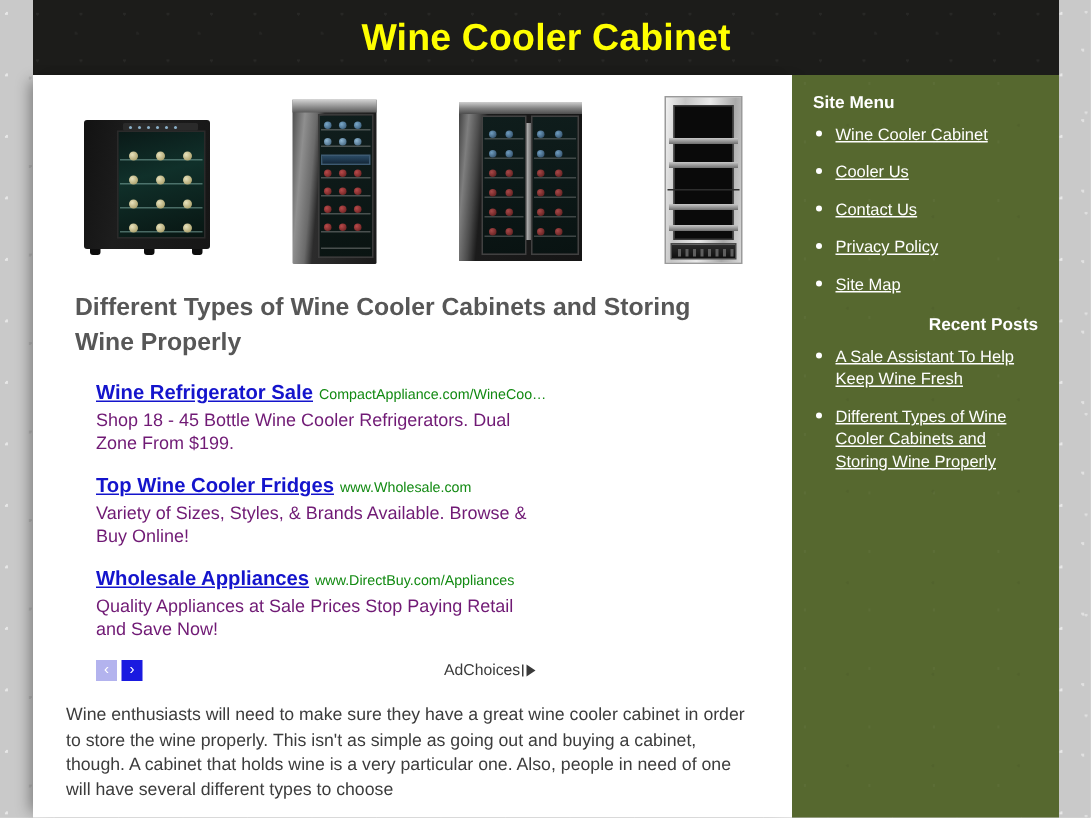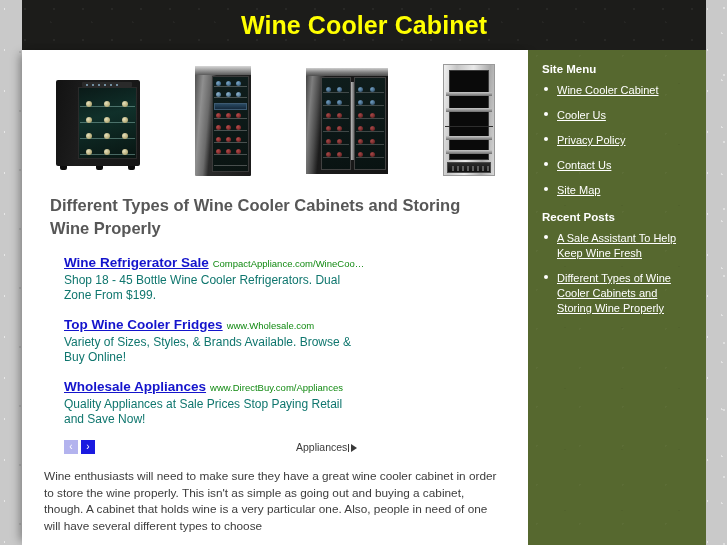--- a/index.html
+++ b/index.html
@@ -209,21 +209,21 @@
     font-weight: bold;
     text-decoration: underline;
     cursor: pointer;
   }
   .ad-url {
     color: #128a12;
     font-size: 9.5px;
     margin-left: 4px;
   }
   .ad-desc {
-    color: #0f766e;
+    color: #701a75;
     font-size: 12px;
     line-height: 15px;
     margin-top: 2px;
     max-width: 300px;
   }
 
   #ad-footer {
     position: relative;
     margin: 3px 0 0 42px;
     width: 430px;
@@ -275,21 +275,21 @@
     color: #3c3c3c;
   }
 
   
   .side-heading {
     color: #ffffff;
     font-size: 11.5px;
     font-weight: bold;
     margin: 0 0 7px 0;
   }
-  .side-heading.second { margin-top: 14px; }
+  .side-heading.second { margin-top: 14px; text-align: right; }
   ul.side-list {
     list-style: none;
     margin: 0; padding: 0;
   }
   ul.side-list li {
     position: relative;
     padding-left: 15px;
     margin-bottom: 10px;
     line-height: 14px;
   }
@@ -479,35 +479,35 @@
         <div class="ad-head">
           <span class="ad-title">Wholesale Appliances</span><span class="ad-url">www.DirectBuy.com/Appliances</span>
         </div>
         <div class="ad-desc">Quality Appliances at Sale Prices Stop Paying Retail and Save Now!</div>
       </div>
 
     </div>
 
     <div id="ad-footer">
       <span class="arrow prev">‹</span><span class="arrow next">›</span>
-      <span id="adchoices"><span>Appliances</span><span class="bar"></span><span class="tri"></span></span>
+      <span id="adchoices"><span>AdChoices</span><span class="bar"></span><span class="tri"></span></span>
     </div>
 
     <p id="body-copy">Wine enthusiasts will need to make sure they have a great wine cooler cabinet in order to store the wine properly. This isn't as simple as going out and buying a cabinet, though. A cabinet that holds wine is a very particular one. Also, people in need of one will have several different types to choose</p>
 
   </div>
 
   <div id="sidebar">
 
     <div class="side-heading">Site Menu</div>
     <ul class="side-list">
       <li><a>Wine Cooler Cabinet</a></li>
       <li><a>Cooler Us</a></li>
+      <li><a>Contact Us</a></li>
       <li><a>Privacy Policy</a></li>
-      <li><a>Contact Us</a></li>
       <li><a>Site Map</a></li>
     </ul>
 
     <div class="side-heading second">Recent Posts</div>
     <ul class="side-list">
       <li><a>A Sale Assistant To Help Keep Wine Fresh</a></li>
       <li><a>Different Types of Wine Cooler Cabinets and Storing Wine Properly</a></li>
     </ul>
 
   </div>

